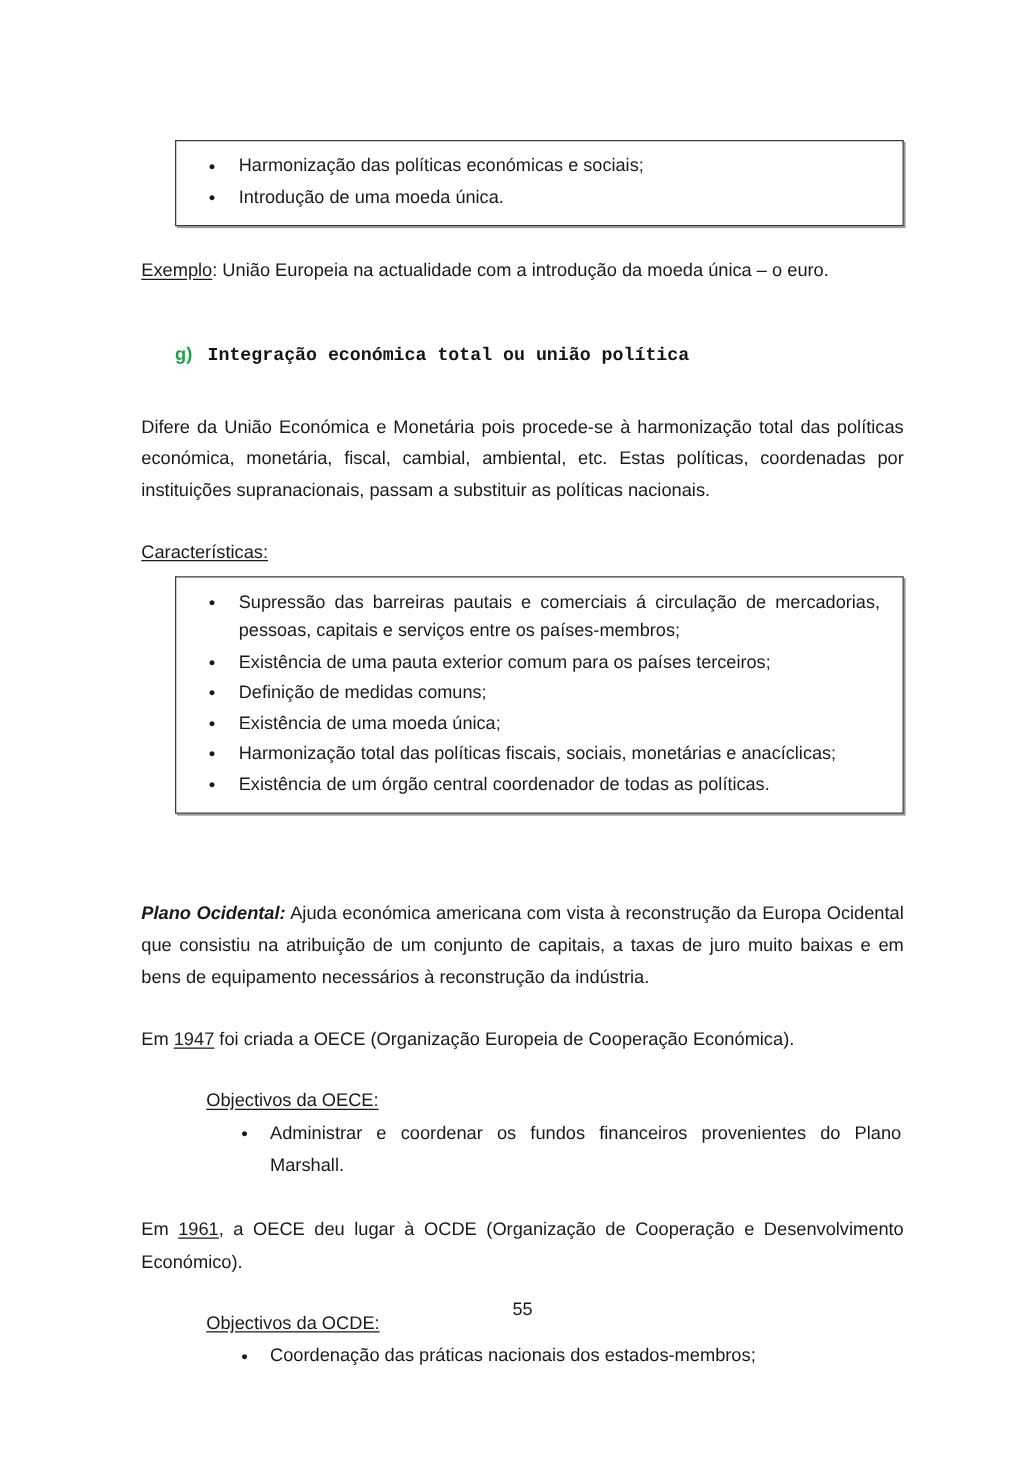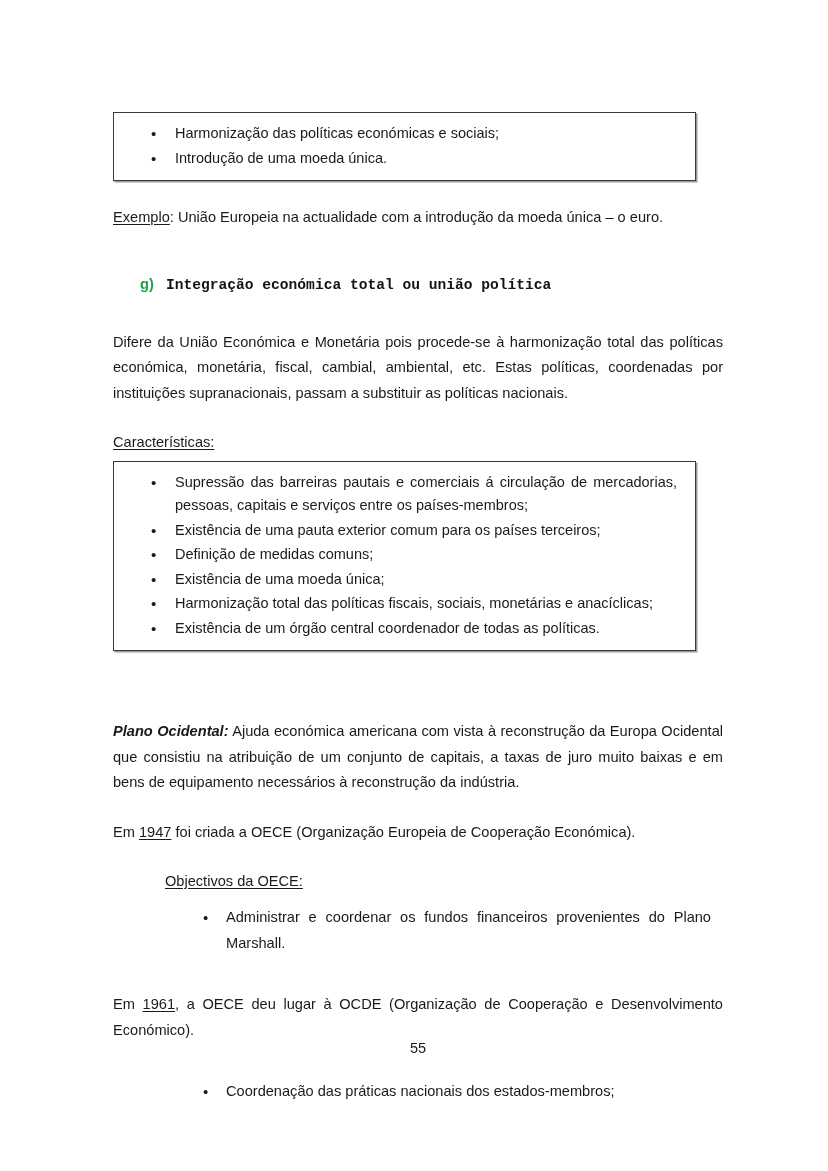--- a/index.html
+++ b/index.html
@@ -23,22 +23,23 @@
     position: absolute;
     left: 113px;
     top: 112px;
     width: 610px;
   }
 
   
   .box {
     border: 1px solid #3a3a3a;
     box-sizing: border-box;
+    margin-left: 27px;
     width: 583px;
-    padding: 9px 12px 9px 15px;
+    padding: 9px 12px 9px 4px;
     box-shadow: 1.5px 1.5px 0 0 #9a9a9a;
     background: #ffffff;
   }
   .box ul {
     margin: 0;
     padding: 0 6px 0 46px;
     list-style: none;
   }
   .box li {
     position: relative;
@@ -114,21 +115,21 @@
     font-size: 14.6px;
     line-height: 24px;
     margin: 0;
     color: #1a1a1a;
   }
   .sub-title span {
     text-decoration: underline;
     text-underline-offset: 2px;
   }
   ul.plain {
-    margin: 12px;
+    margin: 2px;
     padding: 0 0 0 49px;
     list-style: none;
   }
   ul.plain li {
     position: relative;
     font-size: 14.6px;
     line-height: 25.5px;
     text-align: justify;
     color: #1a1a1a;
   }
@@ -220,20 +221,21 @@
       </ul>
     </div>
 
     <div class="gap-md"></div>
 
     <p class="body"><span>Em </span><span class="u-text">1961</span><span>, a OECE deu lugar à </span><span class="b">OCDE</span><span> (Organização de Cooperação e Desenvolvimento Económico).</span></p>
 
     <div class="gap-md"></div>
 
     <div class="sub-block">
+      <p class="sub-title"><span>Objectivos da OCDE:</span></p>
       <ul class="plain">
         <li>Coordenação das práticas nacionais dos estados-membros;</li>
       </ul>
     </div>
 
     <div class="page-number">55</div>
 
   </div>
 </div>
 

